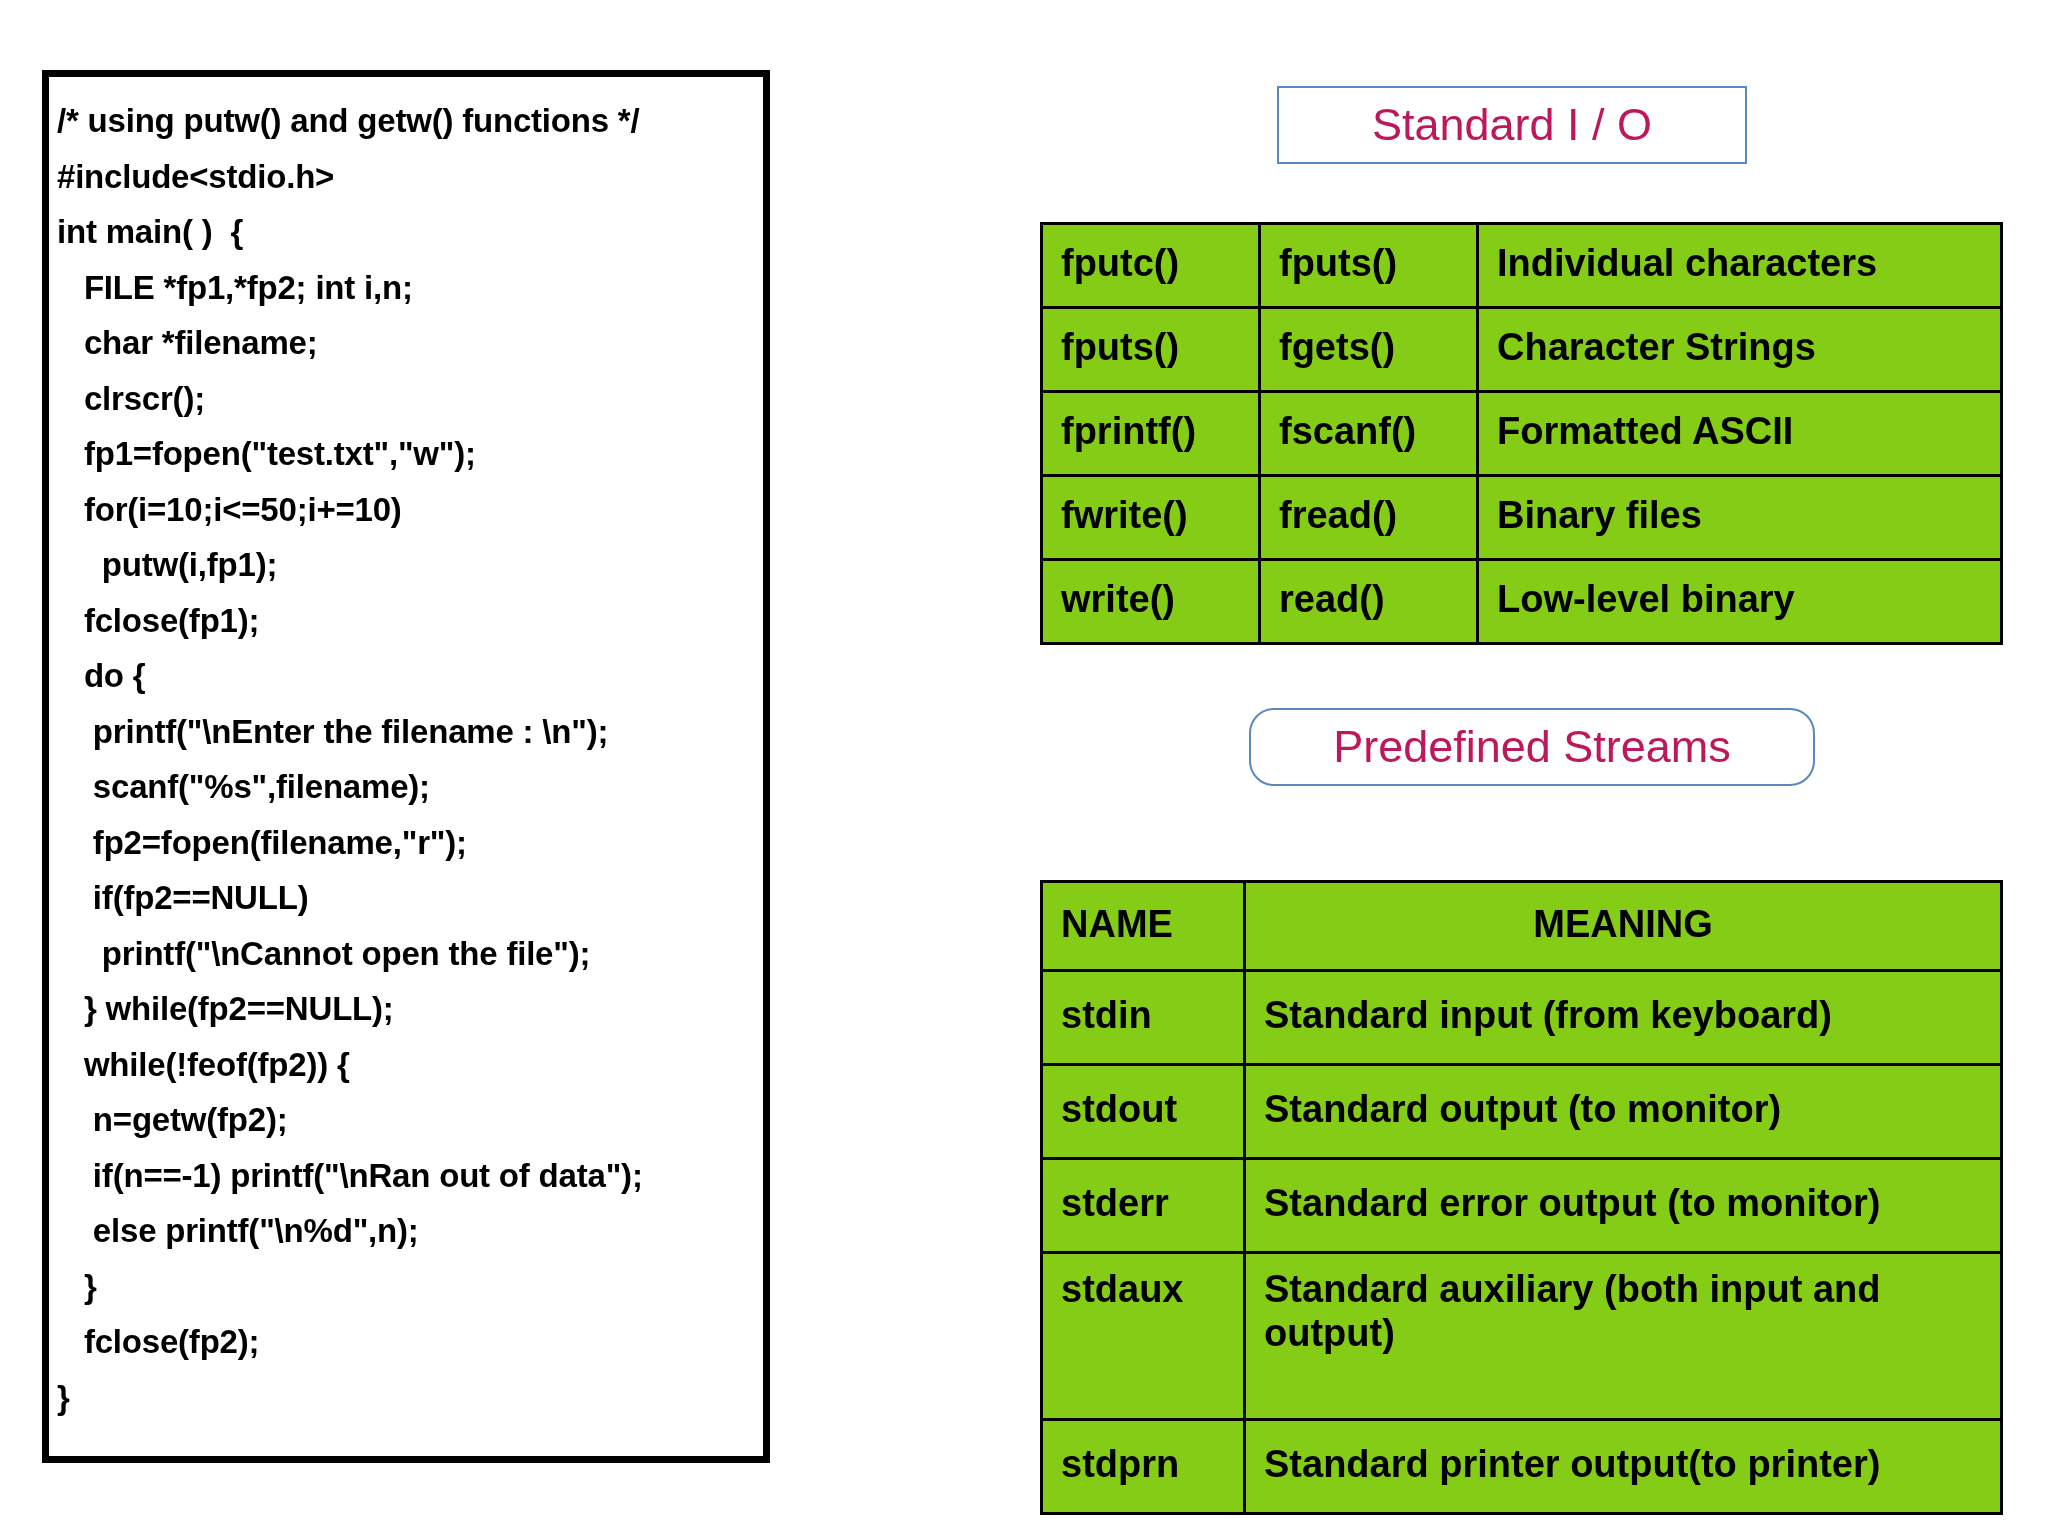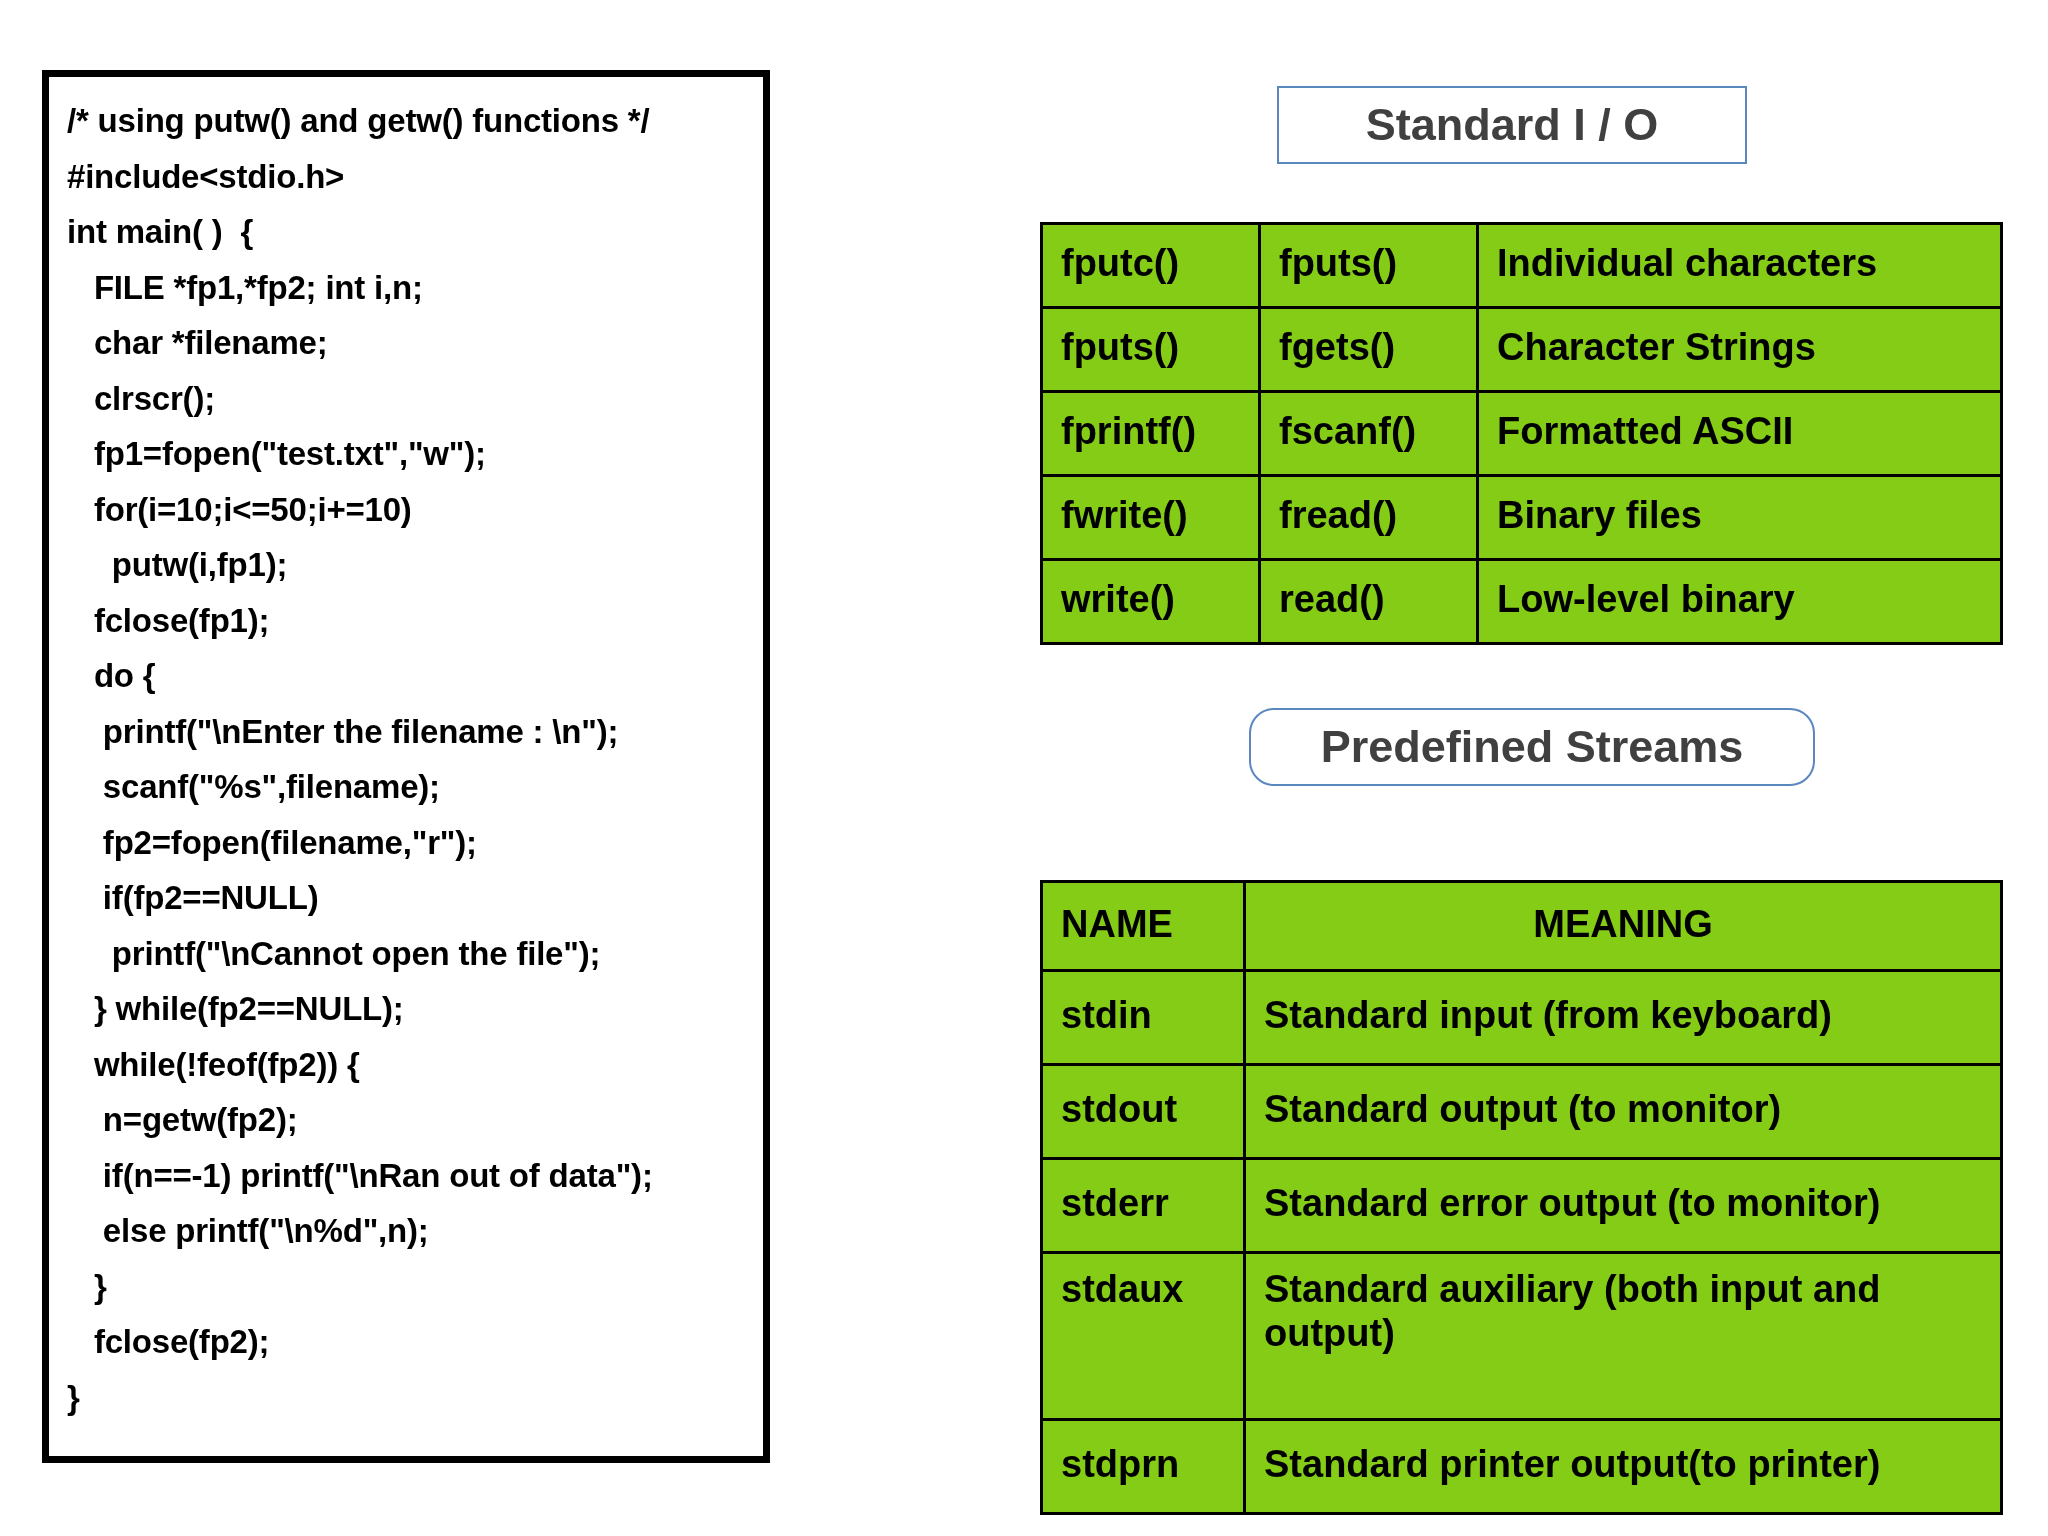--- a/index.html
+++ b/index.html
@@ -18,43 +18,43 @@
   
   #code-panel {
     position: absolute;
     left: 42px;
     top: 70px;
     width: 728px;
     height: 1393px;
     border: 7px solid #000000;
     background: #ffffff;
     box-sizing: border-box;
-    padding: 16px 0 0 18px;
+    padding: 16px 0 0 8px;
   }
   .code-line {
     font-family: "Liberation Sans", sans-serif;
     font-weight: bold;
     font-size: 33px;
     line-height: 55.5px;
     color: #000000;
     white-space: pre;
     letter-spacing: -0.2px;
   }
 
   
   .section-title {
     position: absolute;
     border: 2px solid #5b87bf;
     background: #ffffff;
     box-sizing: border-box;
     display: flex;
     align-items: center;
     justify-content: center;
-    font-weight: bold;
-    color: #404040;
+    font-weight: normal;
+    color: #be185d;
   }
   #title-standard-io {
     left: 1277px;
     top: 86px;
     width: 470px;
     height: 78px;
     font-size: 45px;
   }
   #title-predefined-streams {
     left: 1249px;

